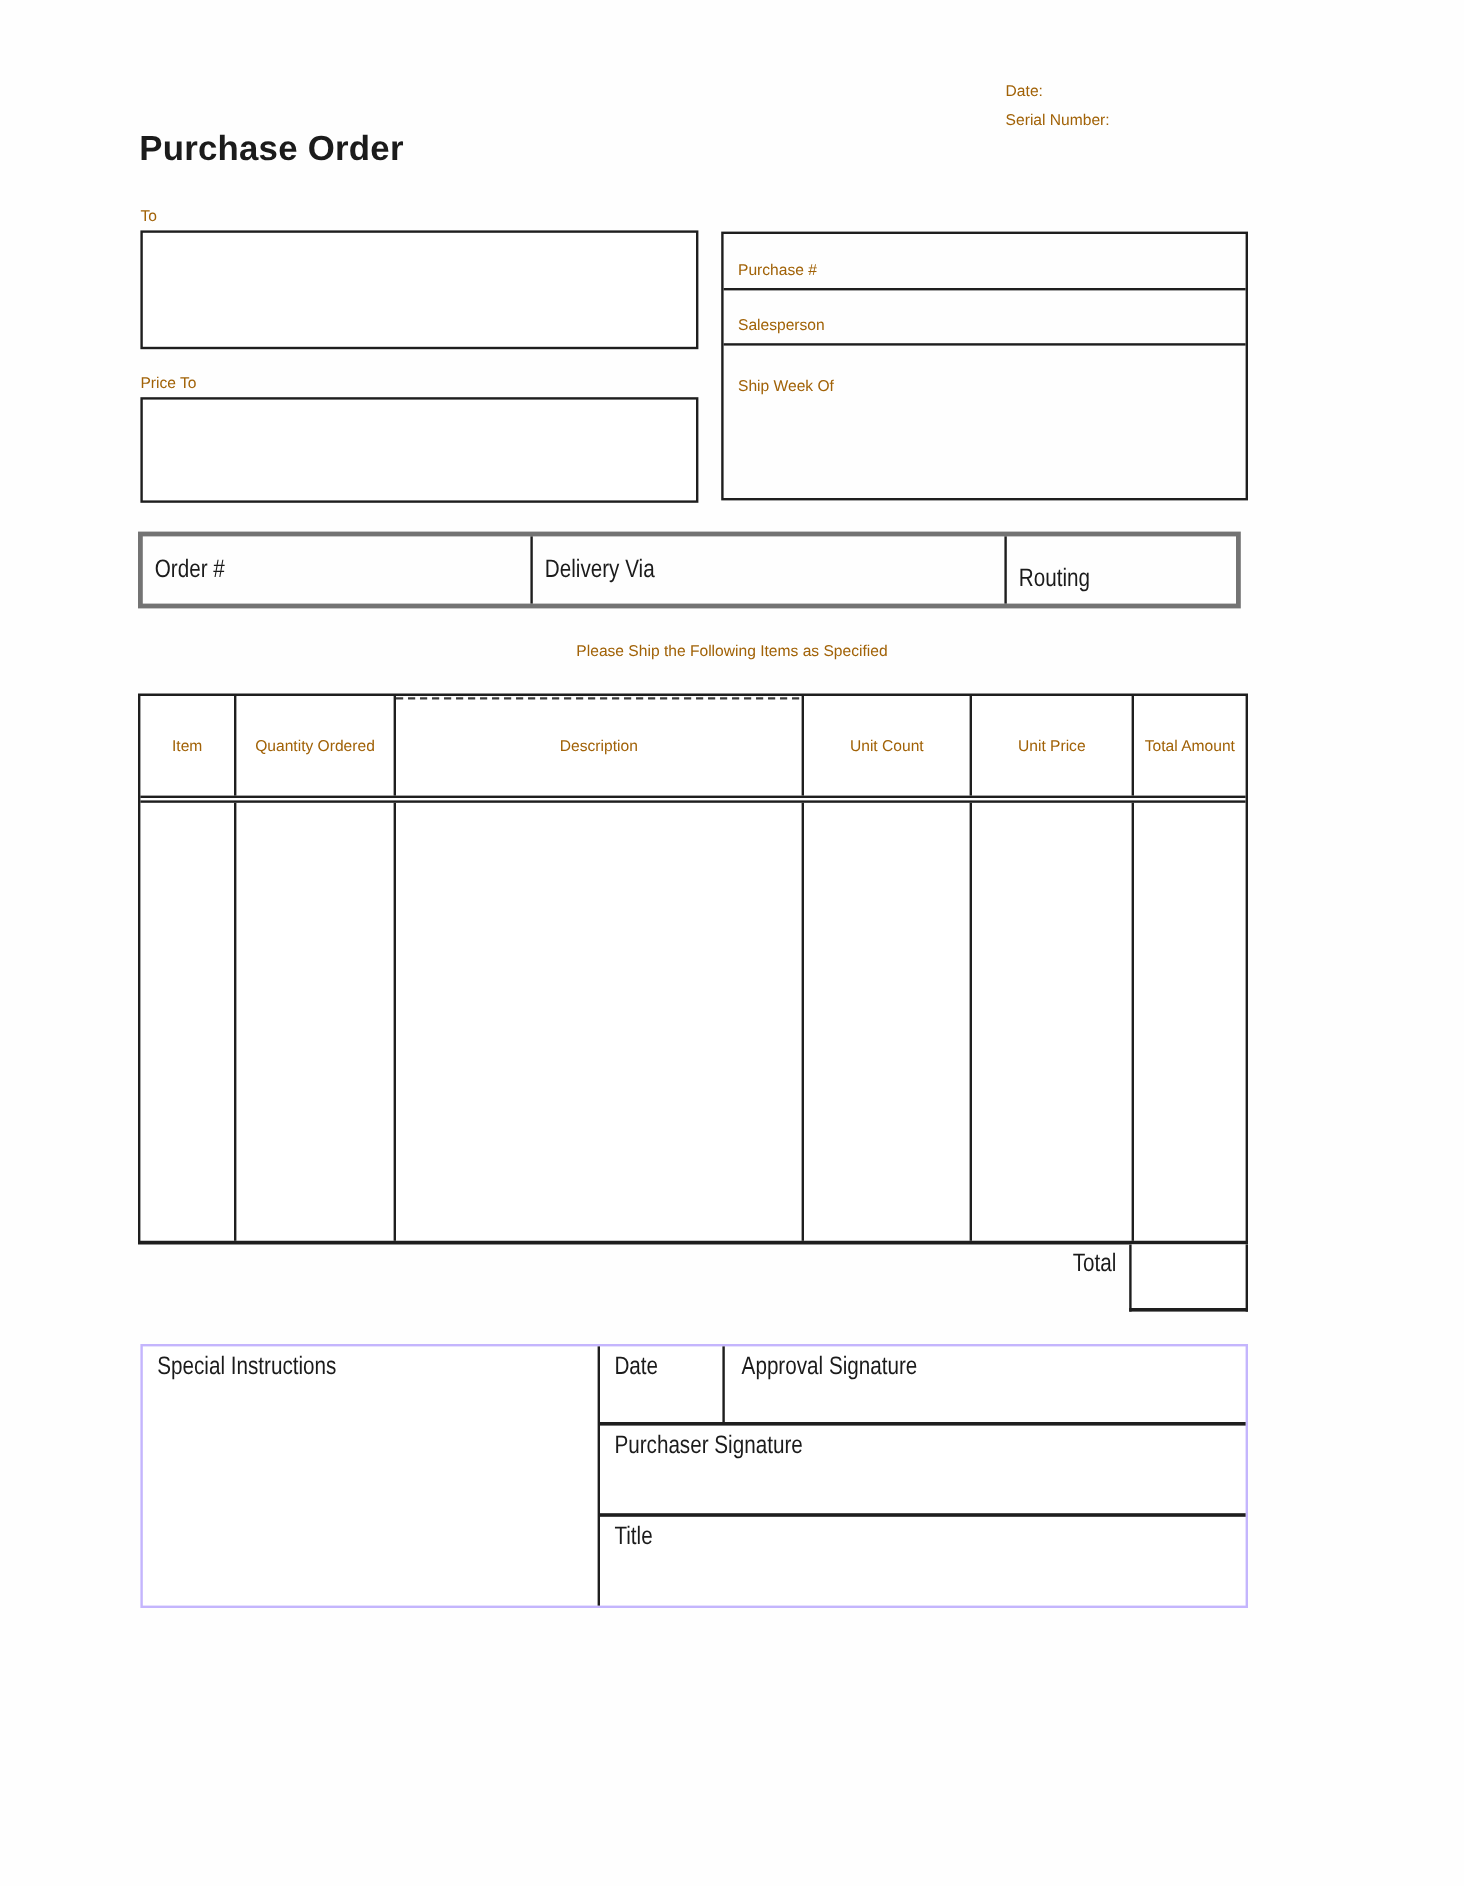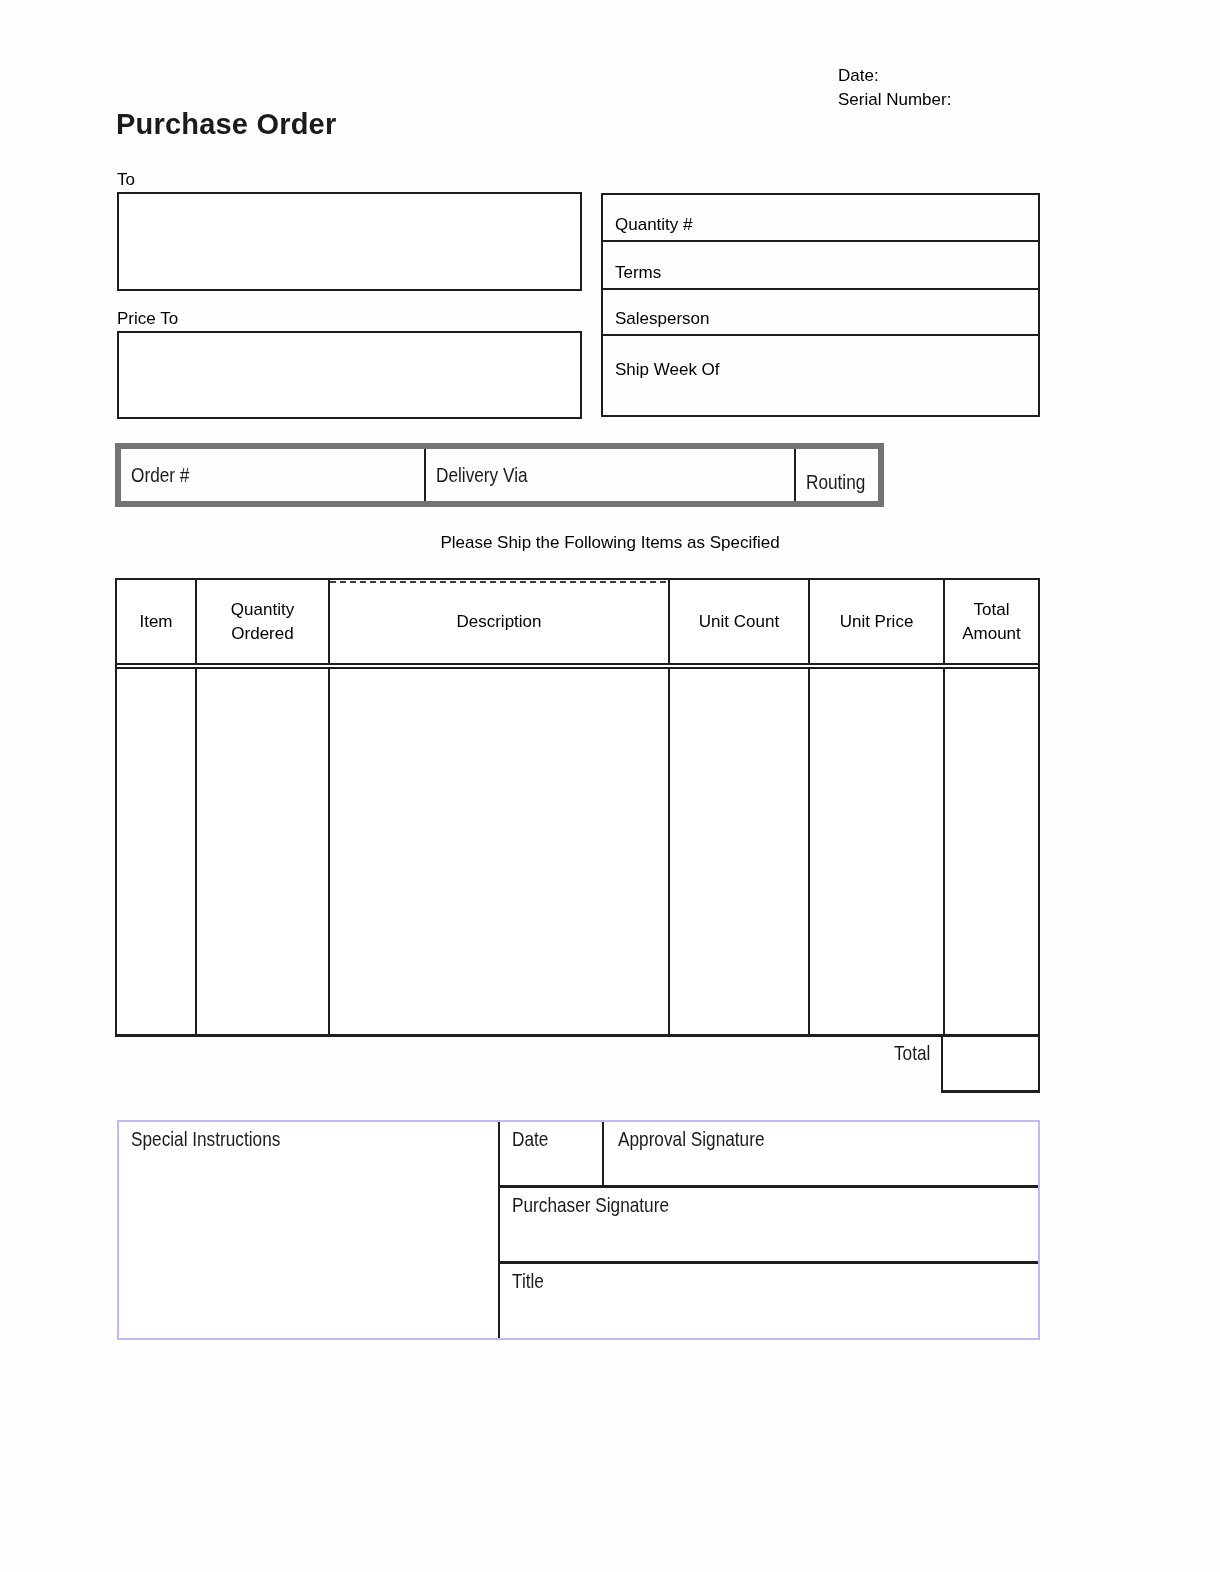--- a/index.html
+++ b/index.html
@@ -5,21 +5,21 @@
   html,body { margin:0; padding:0; background:#ffffff; }
   .page {
     position:relative;
     width:1220px; height:1572px;
     background:#fefefe;
     font-family:"Liberation Sans", sans-serif;
     color:#1b1b1b;
     overflow:hidden;
   }
   .abs { position:absolute; }
-  .lbl { font-size:17px; line-height:24px; color:#000000; }
+  .lbl { font-size:13px; line-height:24px; color:#a16207; }
   
   .cond {
     display:inline-block;
     font-size:21px; line-height:24px;
     transform:scaleX(0.82);
     transform-origin:0 50%;
     white-space:nowrap;
   }
   .cond-r { transform-origin:100% 50%; }
 
@@ -33,21 +33,21 @@
   .to-label   { left:117px; top:168px; }
   .to-box     { left:117px; top:192px; width:461px; height:95px; }
   .shipto-label { left:117px; top:307px; }
   .shipto-box { left:117px; top:331px; width:461px; height:84px; }
 
   .info-box { left:601px; top:193px; width:439px; height:224px; border:2px solid #1e1e1e; box-sizing:border-box; display:flex; flex-direction:column; }
   .info-row { box-sizing:border-box; display:flex; align-items:flex-end; padding:0 0 3px 12px; border-bottom:2px solid #1e1e1e; }
   .ir1 { height:47px; } .ir2 { height:48px; } .ir3 { height:46px; }
   .ir4 { flex:1; border-bottom:none; align-items:flex-start; padding-top:22px; }
 
-  .order-row { left:115px; top:443px; width:769px; height:64px; border:6px solid #737373; box-sizing:border-box; display:flex; }
+  .order-row { left:115px; top:443px; width:919px; height:64px; border:4px solid #737373; box-sizing:border-box; display:flex; }
   .order-cell { box-sizing:border-box; display:flex; align-items:center; padding-left:10px; }
   .oc1 { width:325px; border-right:2px solid #1e1e1e; }
   .oc2 { width:395px; border-right:2px solid #1e1e1e; }
   .oc3 { flex:1;margin-top:13px; }
 
   .instruction { left:0; top:531px; width:1220px; text-align:center; }
 
   .itable { left:115px; top:578px; width:925px; height:459px; border:2px solid #1e1e1e; border-bottom-width:3px; box-sizing:border-box; display:flex; flex-direction:column; background:#fff; }
   .hrow { display:flex; height:85px; border-bottom:2px solid #1e1e1e; box-sizing:border-box; }
   .brow { display:flex; flex:1; border-top:2px solid #1e1e1e; margin-top:2px; }
@@ -81,24 +81,21 @@
     <div>Serial Number:</div>
   </div>
 
   <h1 class="abs title">Purchase Order</h1>
 
   <div class="abs lbl to-label">To</div>
   <div class="abs box to-box"></div>
 
   <div class="abs info-box">
     <div class="info-row ir1">
-      <span class="lbl">Quantity #</span>
-    </div>
-    <div class="info-row ir2">
-      <span class="lbl">Terms</span>
+      <span class="lbl">Purchase #</span>
     </div>
     <div class="info-row ir3">
       <span class="lbl">Salesperson</span>
     </div>
     <div class="info-row ir4">
       <span class="lbl">Ship Week Of</span>
     </div>
   </div>
 
   <div class="abs lbl shipto-label">Price To</div>

